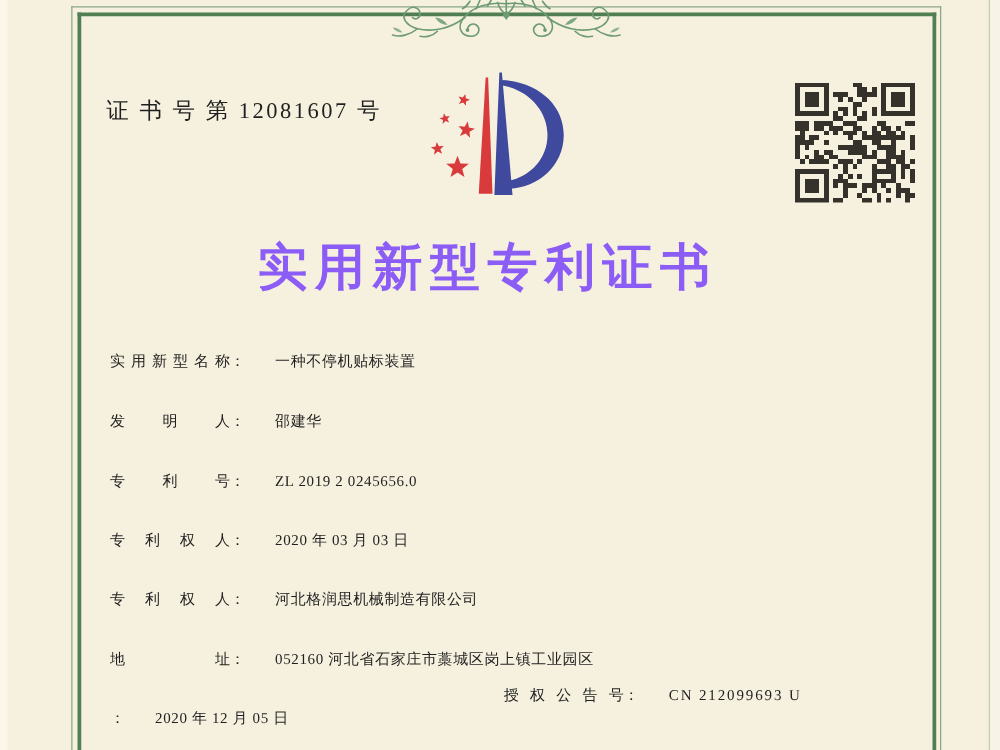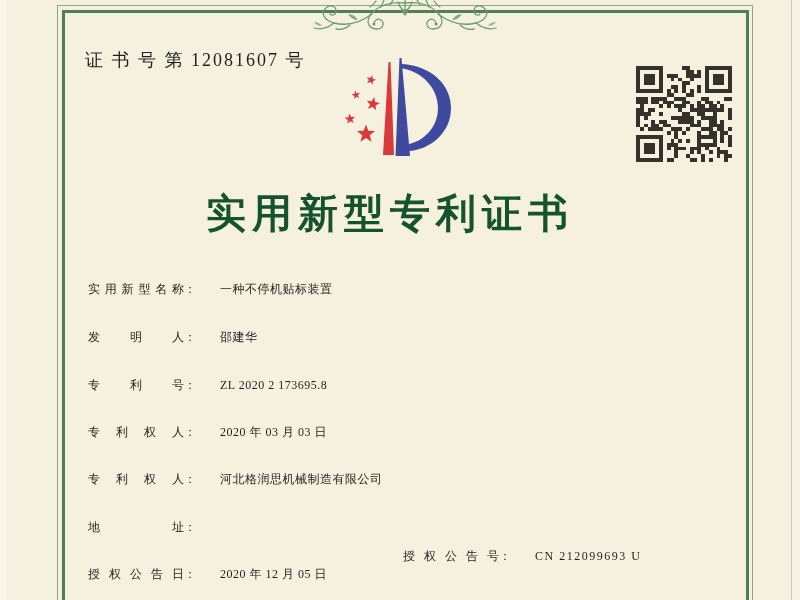--- a/index.html
+++ b/index.html
@@ -13,25 +13,25 @@
   
   .edge-left{position:absolute;left:0;top:0;width:6px;height:600px;background:#faf7ea;}
   .edge-right-line{position:absolute;left:791px;top:0;width:1px;height:600px;background:#c6cbb8;}
   .edge-right{position:absolute;left:792px;top:0;width:8px;height:600px;background:#f7f3e6;}
   
   .frame-outer{position:absolute;left:57px;top:5px;right:47px;bottom:-12px;
     border:1px solid #8aa78a;border-bottom:none;}
   .frame-inner{position:absolute;left:62px;top:10px;right:51px;bottom:-12px;
     border:3px solid #527e54;border-bottom:none;}
   .ornament{position:absolute;left:280px;top:0;width:250px;height:36px;}
-  .cert-no{position:absolute;left:85px;top:48px;font-size:18px;letter-spacing:2px;white-space:nowrap;}
+  .cert-no{position:absolute;left:85px;top:76px;font-size:18px;letter-spacing:2px;white-space:nowrap;}
   .logo{position:absolute;left:338px;top:52px;width:130px;height:115px;}
   .qr{position:absolute;left:636px;top:66px;width:96px;height:96px;}
   .title{position:absolute;left:40px;top:186px;width:700px;margin:0;
-    text-align:center;font-size:40px;font-weight:600;letter-spacing:6px;color:#14532d;white-space:nowrap;}
+    text-align:center;font-size:40px;font-weight:600;letter-spacing:6px;color:#8b5cf6;white-space:nowrap;}
   .row{position:absolute;left:88px;display:flex;align-items:baseline;font-size:12px;white-space:nowrap;}
   .flabel{display:inline-block;width:96px;text-align:justify;text-align-last:justify;}
   .fcolon{display:inline-block;}
   .fvalue{margin-left:24px;letter-spacing:0.5px;}
   .r1{top:281px}.r2{top:329px}.r3{top:377px}.r4{top:424px}.r5{top:471px}.r6{top:519px}
   .f-left{top:566px;left:88px;}
   .f-right{top:548px;left:403px;}
   .f-right .fvalue{letter-spacing:1.5px;}
 </style>
 </head>
@@ -408,39 +408,39 @@
       <span class="fvalue">一种不停机贴标装置</span>
   </div>
   <div class="row r2">
     <span class="flabel">发明人</span>
       <span class="fcolon">：</span>
       <span class="fvalue">邵建华</span>
   </div>
   <div class="row r3">
     <span class="flabel">专利号</span>
       <span class="fcolon">：</span>
-      <span class="fvalue">ZL 2020 2 173695.8</span>
+      <span class="fvalue">ZL 2019 2 0245656.0</span>
   </div>
   <div class="row r4">
     <span class="flabel">专利权人</span>
       <span class="fcolon">：</span>
       <span class="fvalue">2020 年 03 月 03 日</span>
   </div>
   <div class="row r5">
     <span class="flabel">专利权人</span>
       <span class="fcolon">：</span>
       <span class="fvalue">河北格润思机械制造有限公司</span>
   </div>
   <div class="row r6">
     <span class="flabel">地址</span>
       <span class="fcolon">：</span>
+      <span class="fvalue">052160 河北省石家庄市藁城区岗上镇工业园区</span>
   </div>
 
   <div class="row f-left">
-    <span class="flabel">授权公告日</span>
       <span class="fcolon">：</span>
       <span class="fvalue">2020 年 12 月 05 日</span>
   </div>
   <div class="row f-right">
     <span class="flabel">授权公告号</span>
       <span class="fcolon">：</span>
       <span class="fvalue">CN 212099693 U</span>
   </div>
 
 </div>

